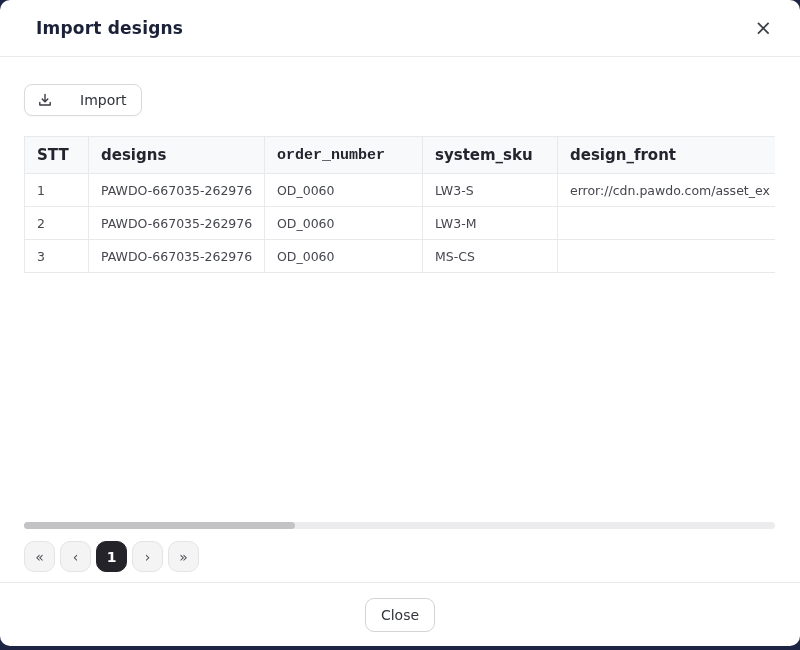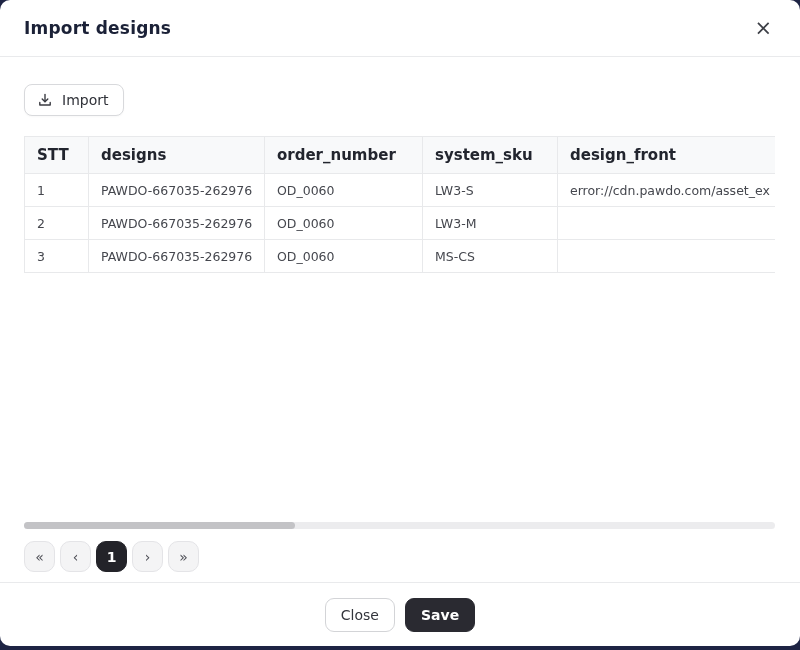--- a/index.html
+++ b/index.html
@@ -27,20 +27,21 @@
     align-items: center;
     justify-content: space-between;
     padding: 0 24px;
     border-bottom: 1px solid #e9eaec;
   }
   .modal-title {
     font-size: 17px;
     font-weight: 700;
     color: #1b2137;
     letter-spacing: 0.2px;
+    margin-left: 12px;
   }
   .close-btn {
     background: none;
     border: none;
     font-size: 21px;
     line-height: 1;
     color: #3c3f46;
     cursor: pointer;
     padding: 4px;
     font-family: inherit;
@@ -56,21 +57,21 @@
     color: #52525a;
     line-height: 1.45;
   }
   .warn-icon { color: #f0a412; font-size: 13px; margin: 0 2px; }
   .err-icon  { color: #e0453c; font-size: 13px; font-weight: 700; margin: 0 1px; }
   .u-link { text-decoration: underline; text-underline-offset: 2px; }
   .import-btn {
     margin-top: 14px;
     display: inline-flex;
     align-items: center;
-    gap: 9px;
+    gap: 27px;
     background: #ffffff;
     border: 1px solid #d8d9dc;
     border-radius: 8px;
     padding: 7px 15px 7px 12px;
     font-size: 14px;
     color: #2f3138;
     font-family: inherit;
     cursor: pointer;
     box-shadow: 0 1px 2px rgba(0,0,0,0.03);
   }
@@ -103,21 +104,21 @@
   }
   td {
     font-size: 12.5px;
     color: #45474e;
     padding: 8px 12px;
     height: 33px;
     background: #ffffff;
   }
   .col-stt { width: 64px; }
   .col-number { width: 176px; }
-  .col-order { width: 158px; }
+  .col-order { width: 158px; font-family: Liberation Mono, monospace; }
   .col-sku { width: 135px; }
   .col-design { width: 240px; }
   
   .hscrollbar {
     position: absolute;
     left: 24px;
     top: 465px;
     width: 751px;
     height: 7px;
     background: #ececee;
@@ -268,16 +269,15 @@
         </button>
       <button class="page-btn">
           <span>»</span>
         </button>
     </div>
 
   </div>
 
   <div class="modal-footer">
     <button class="btn-close">Close</button>
-    <button class="btn-save">Save</button>
   </div>
 
 </div>
 
 </body></html>

